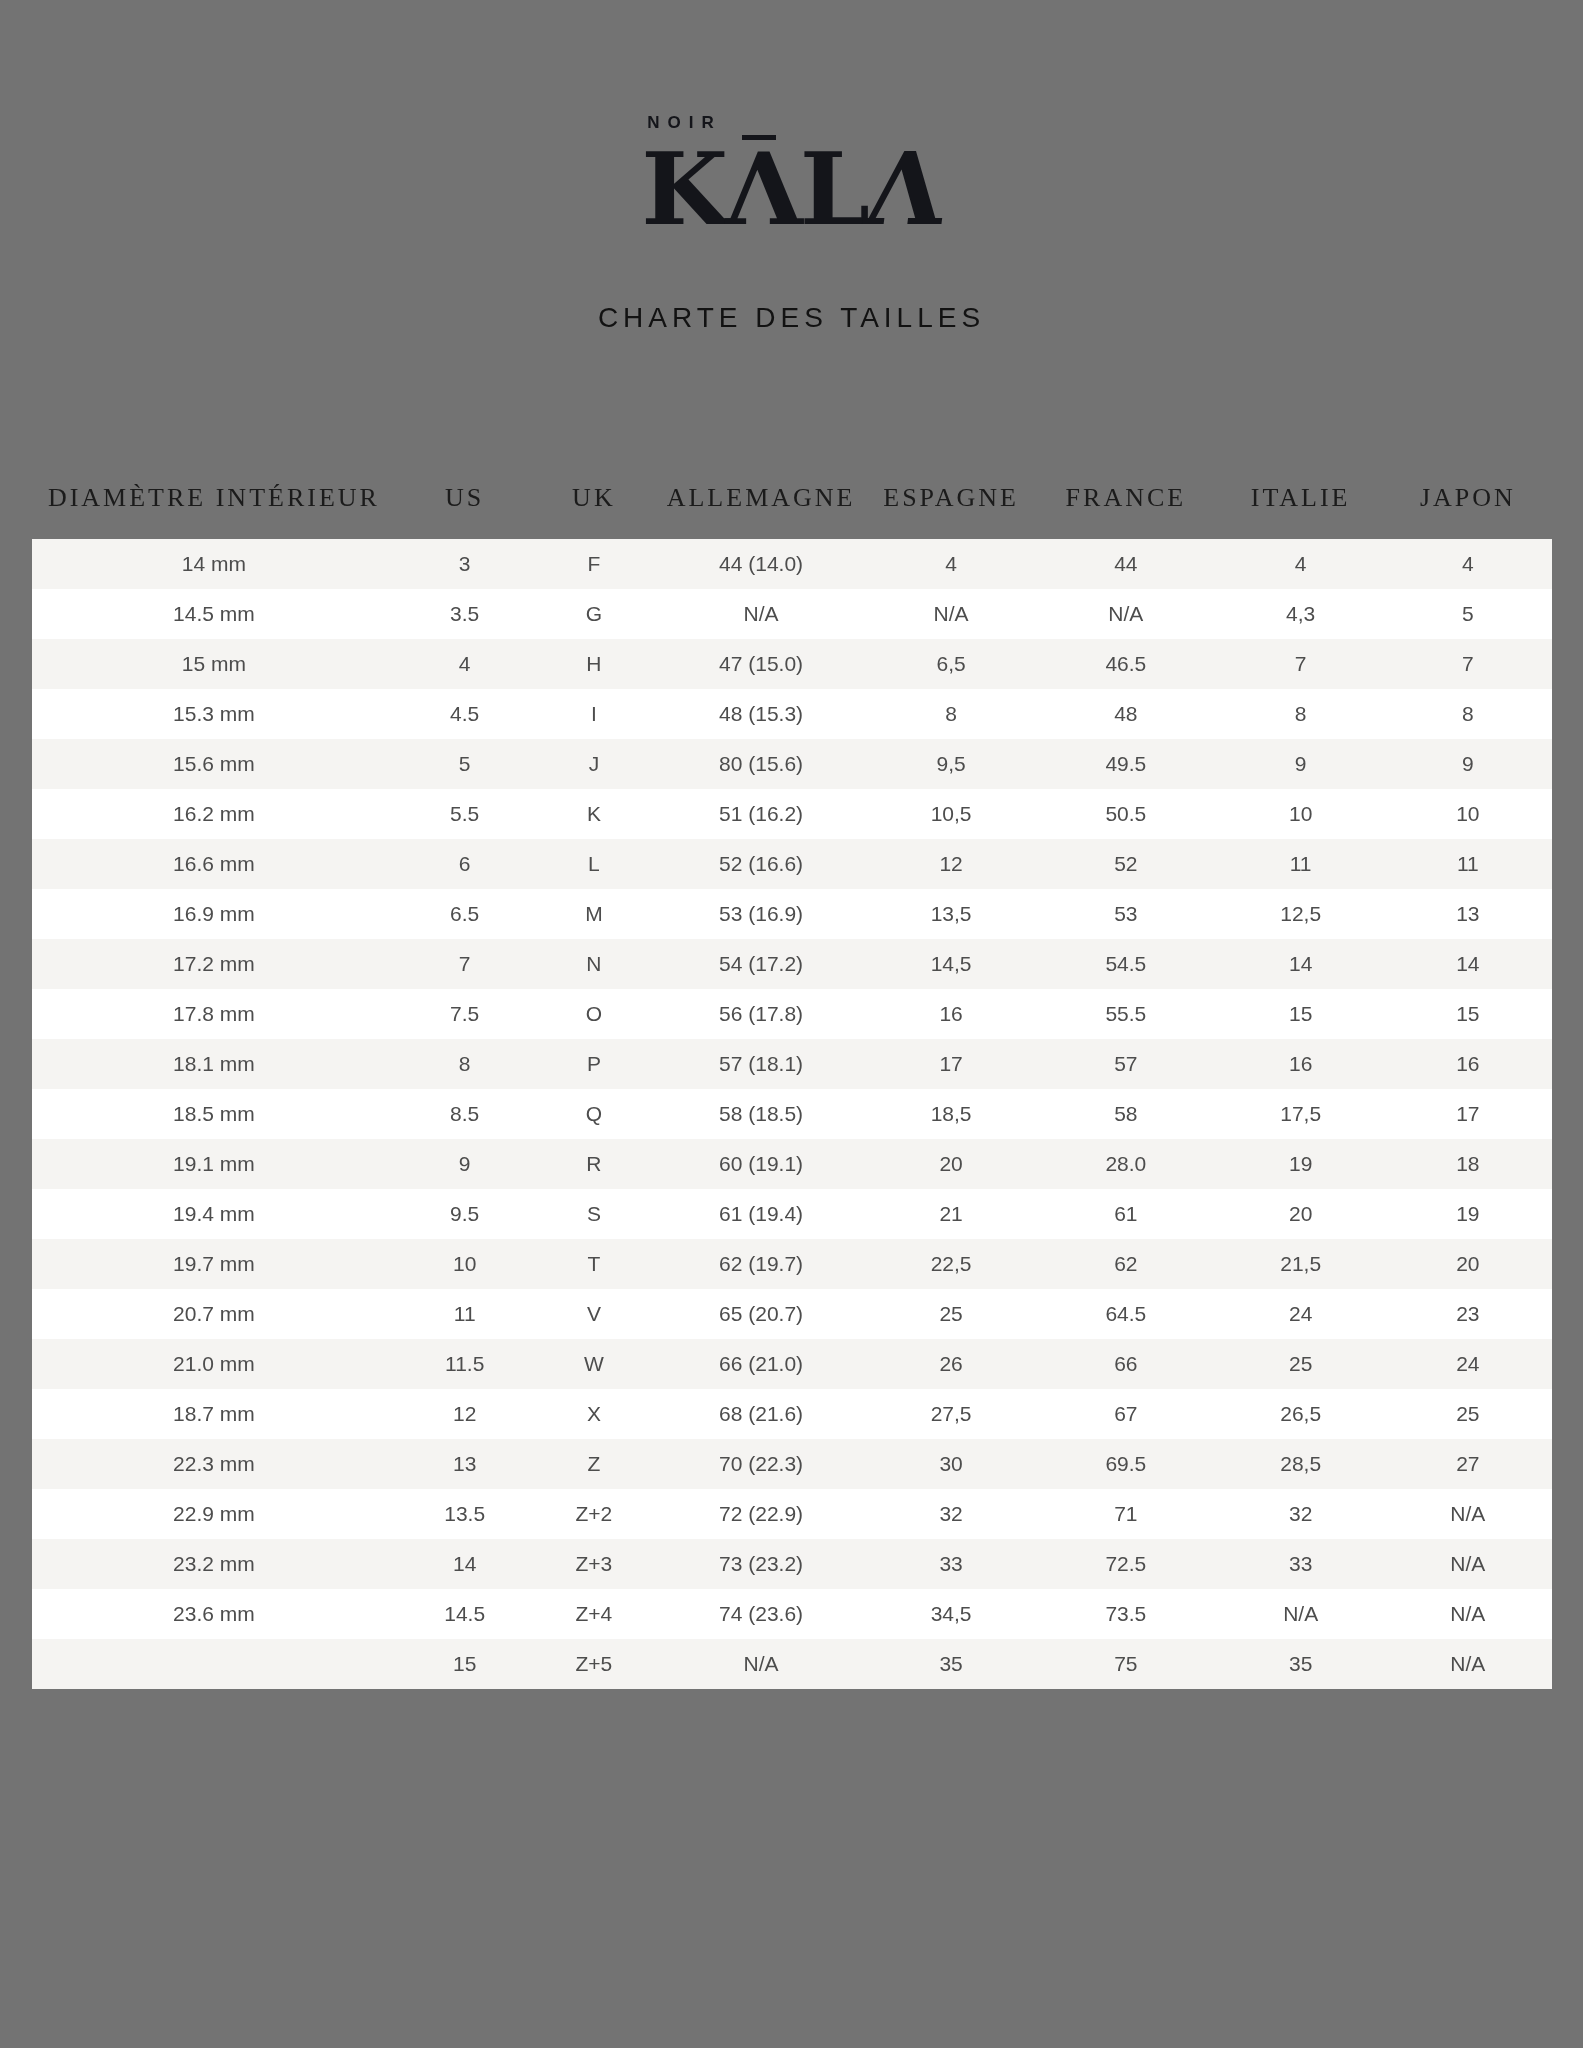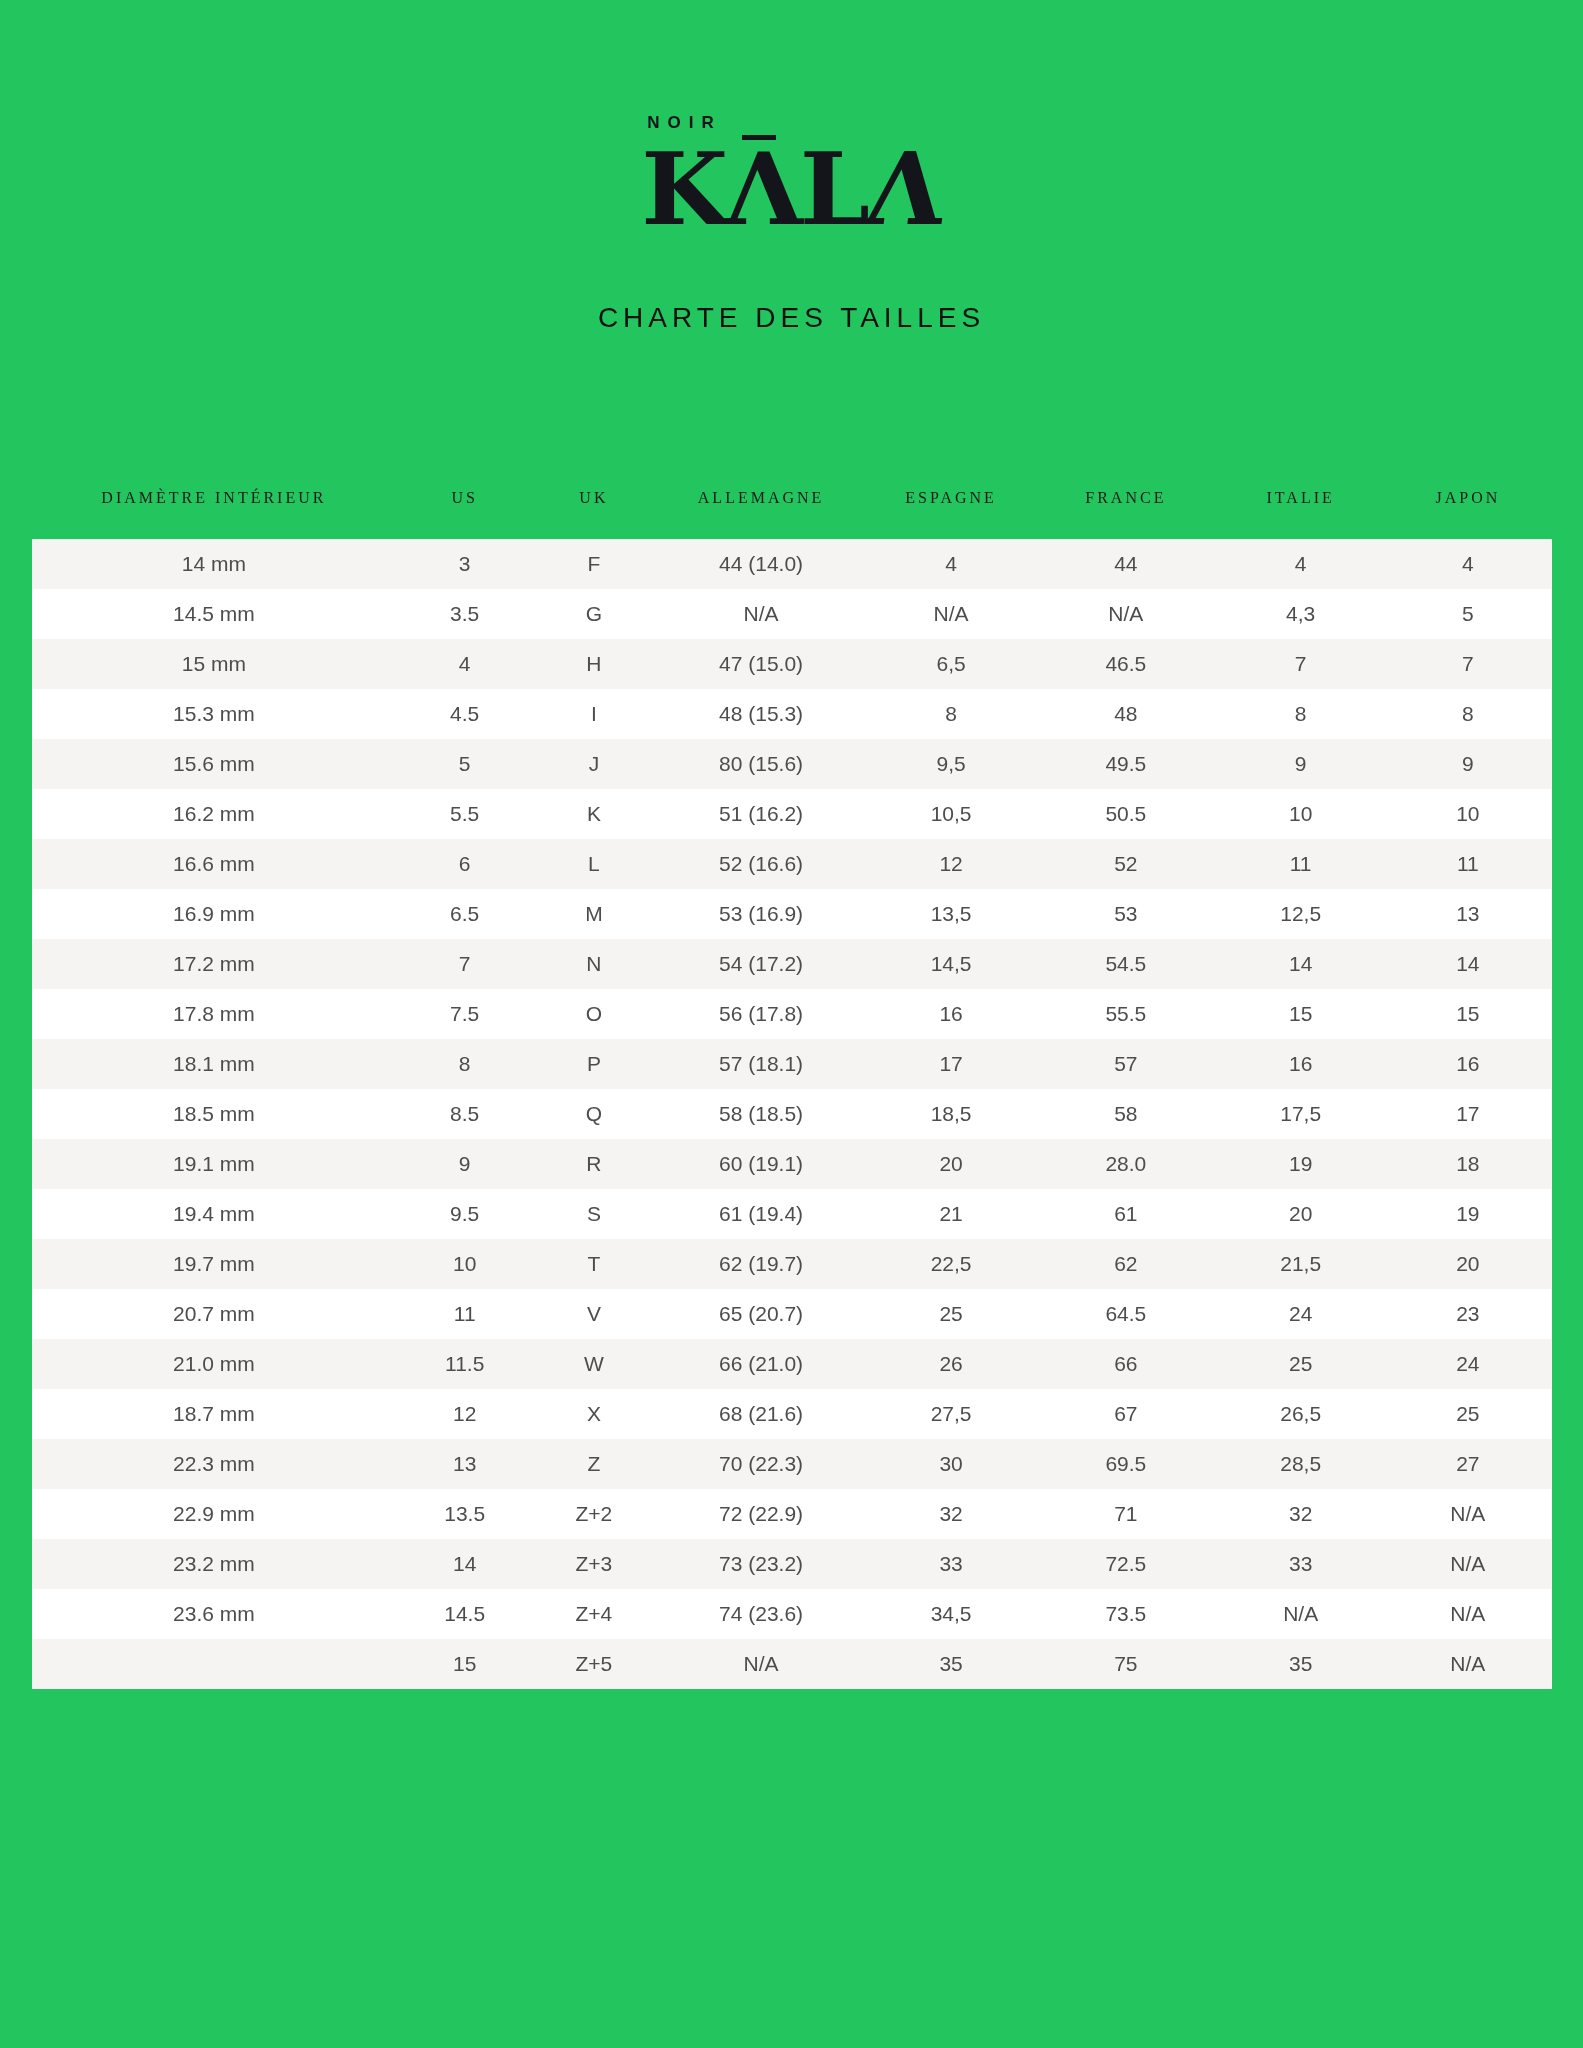--- a/index.html
+++ b/index.html
@@ -8,21 +8,21 @@
     --cell-text:#4d4d4d;
     --title-text:#121212;
     --brand-text:#14151a;
   }
   *{box-sizing:border-box;}
   html,body{margin:0;padding:0;background:#ffffff;}
   .page{
     position:relative;
     width:1583px;
     height:2048px;
-    background:#22c55e;
+    background:#737373;
     overflow:hidden;
     font-family:"Liberation Sans",sans-serif;
   }
   
   .brand{ padding-top:114px; text-align:center; }
   .brand-inner{ display:inline-block; text-align:left; }
   .brand-top{
     font-family:"Liberation Sans",sans-serif;
     font-size:17px;
     font-weight:700;
@@ -66,21 +66,21 @@
   
   table.size-table{
     width:1520px;
     margin:150px auto 0;
     border-collapse:collapse;
     table-layout:fixed;
   }
   table.size-table th{
     font-family:"Liberation Serif","DejaVu Serif",serif;
     font-weight:400;
-    font-size:16px;
+    font-size:26px;
     letter-spacing:3px;
     color:var(--header-text);
     text-align:center;
     vertical-align:top;
     line-height:26px;
     padding:0 0 28px 0;
     white-space:nowrap;
   }
   table.size-table td{
     height:50px;

